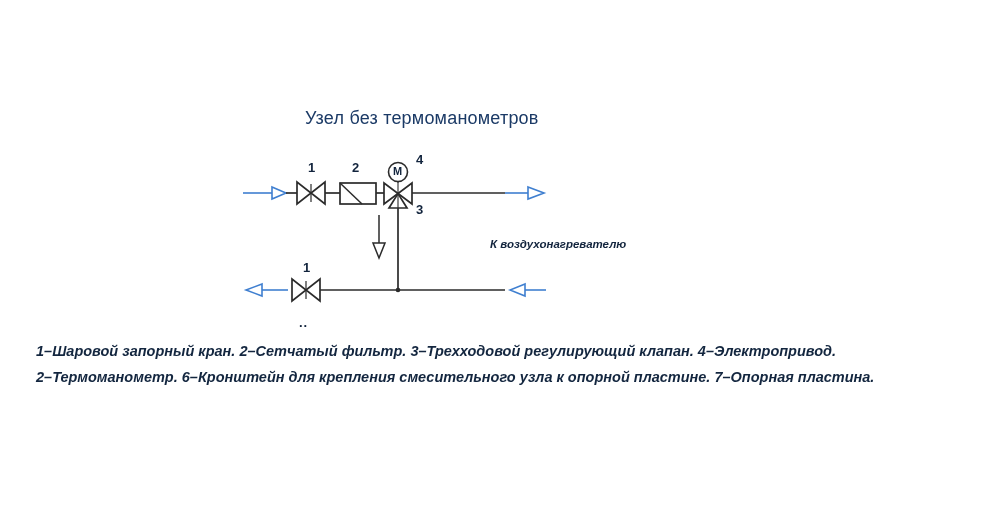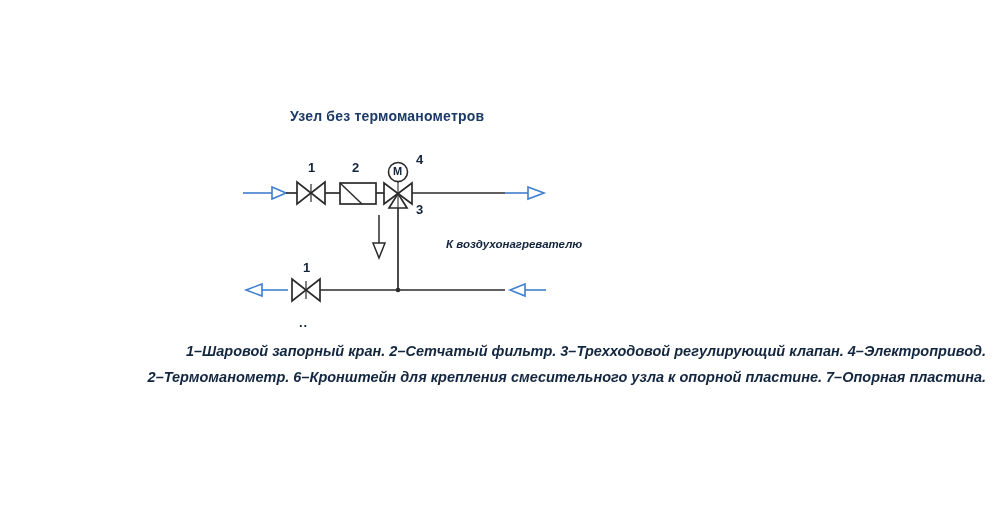--- a/index.html
+++ b/index.html
@@ -22,59 +22,59 @@
     left: 0;
     top: 0;
     width: 1000px;
     height: 513px;
   }
 
   .abs { position: absolute; }
 
   
   .diagram-title {
-    left: 290px;
+    left: 305px;
     top: 108px;
-    font-size: 14px;
-    font-weight: 700;
+    font-size: 18px;
+    font-weight: 400;
     color: #1b3a66;
     letter-spacing: 0.2px;
     white-space: nowrap;
   }
 
   
   .callout {
     font-size: 13px;
     font-weight: 700;
     color: #12243d;
     white-space: nowrap;
   }
 
   
   .annotation {
     font-size: 11.5px;
     font-style: italic;
     font-weight: 700;
     color: #12243d;
     white-space: nowrap;
+    margin-left: 44px;
   }
 
   .dots {
     font-size: 13px;
     font-weight: 700;
     color: #12243d;
     letter-spacing: 1px;
   }
 
   
   .legend {
     left: 36px;
     top: 338px;
     width: 950px;
-    text-align: right;
   }
   .legend-line {
     font-size: 14.5px;
     font-style: italic;
     font-weight: 700;
     color: #13263f;
     line-height: 26px;
     white-space: nowrap;
   }
 

